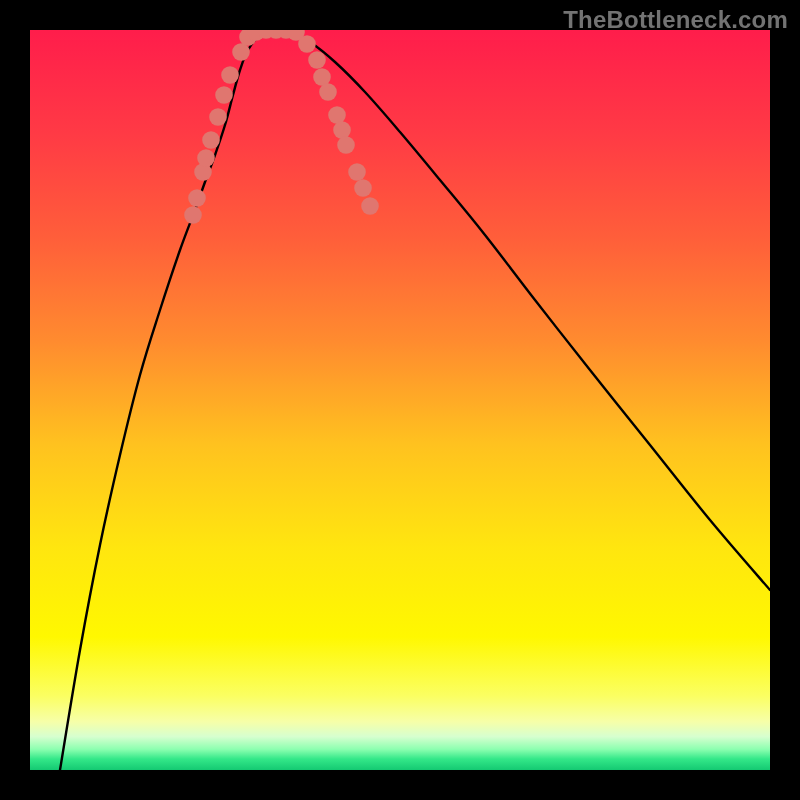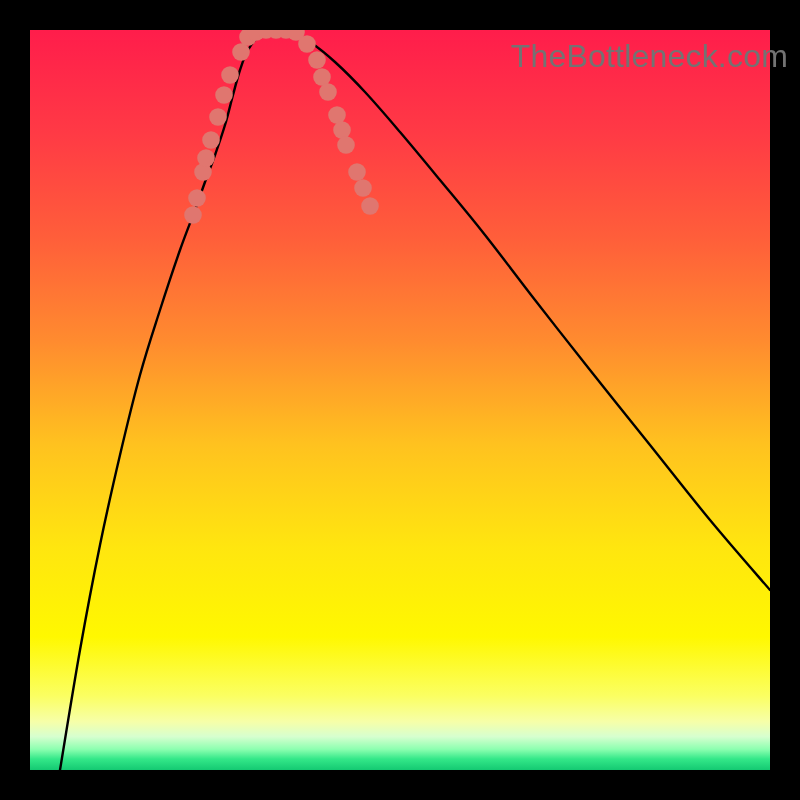--- a/index.html
+++ b/index.html
@@ -32,24 +32,23 @@
     left: 0;
     top: 0;
     width: 100%;
     height: 100%;
   }
   .watermark {
     position: absolute;
     top: 6px;
     right: 12px;
     color: #737373;
-    font-size: 32px;
-    font-weight: 400;
+    font-size: 24px;
+    font-weight: 700;
     letter-spacing: 0.2px;
-    margin-top: 32px;
   }
   svg.curve {
     position: absolute;
     left: 0;
     top: 0;
     width: 740px;
     height: 740px;
     overflow: visible;
   }
 </style>

